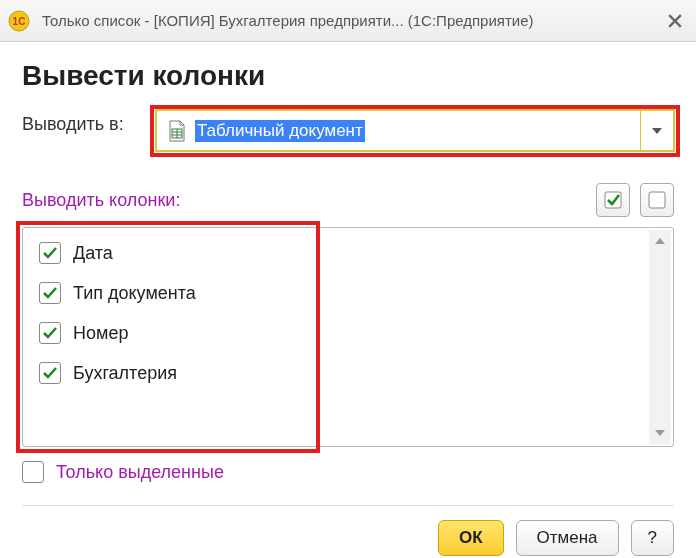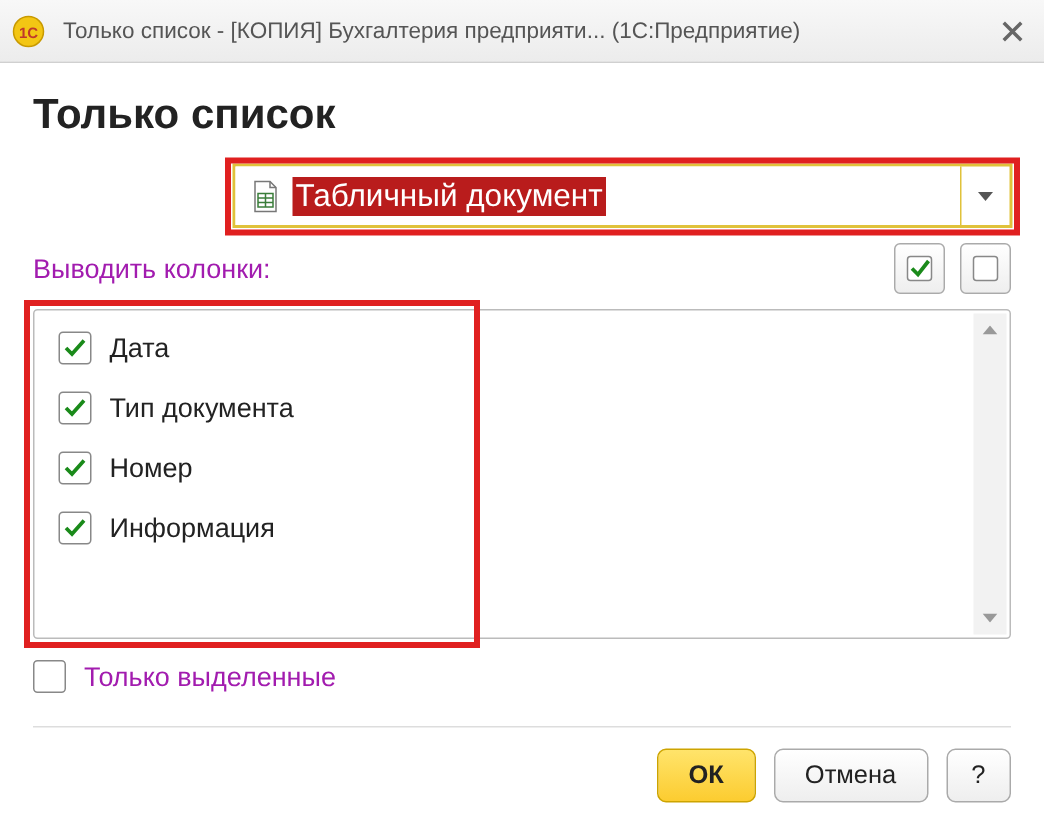--- a/index.html
+++ b/index.html
@@ -94,24 +94,24 @@
     padding-left: 10px;
     gap: 8px;
     background: #fff;
   }
   .doc-icon {
     width: 20px;
     height: 22px;
     flex-shrink: 0;
   }
   .selected-text {
-    background: #b91c1c;
+    background: #3b82f6;
     color: #fff;
     padding: 1px 2px;
-    font-size: 21px;
+    font-size: 17px;
   }
   .dropdown-divider {
     width: 1px;
     height: 100%;
     background: #e0c23a;
   }
   .dropdown-arrow-btn {
     width: 32px;
     height: 100%;
     display: flex;
@@ -269,23 +269,24 @@
     <span class="titlebar-text">Только список - [КОПИЯ] Бухгалтерия предприяти...  (1С:Предприятие)</span>
     <span class="close-btn">
       <svg viewBox="0 0 12 12" width="14" height="14">
           <path d="M1 1 L11 11 M11 1 L1 11" stroke="#666" stroke-width="2"></path>
         </svg>
     </span>
   </div>
 
   <div class="client">
 
-    <div class="dialog-title">Только список</div>
+    <div class="dialog-title">Вывести колонки</div>
 
     <div class="output-row">
+      <span class="output-label">Выводить в:</span>
 
       <div class="dropdown-frame">
         <div class="dropdown-main">
           <span class="doc-icon">
             <svg viewBox="0 0 20 22" width="20" height="22">
               <path d="M3 1 L13 1 L17 5 L17 21 L3 21 Z" fill="#fefefe" stroke="#777" stroke-width="1"></path>
               <path d="M13 1 L13 5 L17 5" fill="none" stroke="#777" stroke-width="1"></path>
               <rect x="5" y="9" width="10" height="9" fill="none" stroke="#3a7d3a" stroke-width="1"></rect>
               <line x1="5" y1="12" x2="15" y2="12" stroke="#3a7d3a" stroke-width="1"></line>
               <line x1="5" y1="15" x2="15" y2="15" stroke="#3a7d3a" stroke-width="1"></line>
@@ -348,21 +349,21 @@
               </svg>
           </span>
           <span>Номер</span>
         </div>
         <div class="check-row">
           <span class="cb">
             <svg viewBox="0 0 16 16" width="16" height="16">
                 <path d="M2 8 L6 12 L14 3" fill="none" stroke="#1a8a1a" stroke-width="2.5"></path>
               </svg>
           </span>
-          <span>Информация</span>
+          <span>Бухгалтерия</span>
         </div>
       </div>
 
       <div class="scrollbar">
         <div class="sb-btn">
           <svg viewBox="0 0 10 6" width="10" height="6">
               <path d="M0 6 L5 0 L10 6 Z" fill="#999"></path>
             </svg>
         </div>
         <div class="sb-track"></div>

